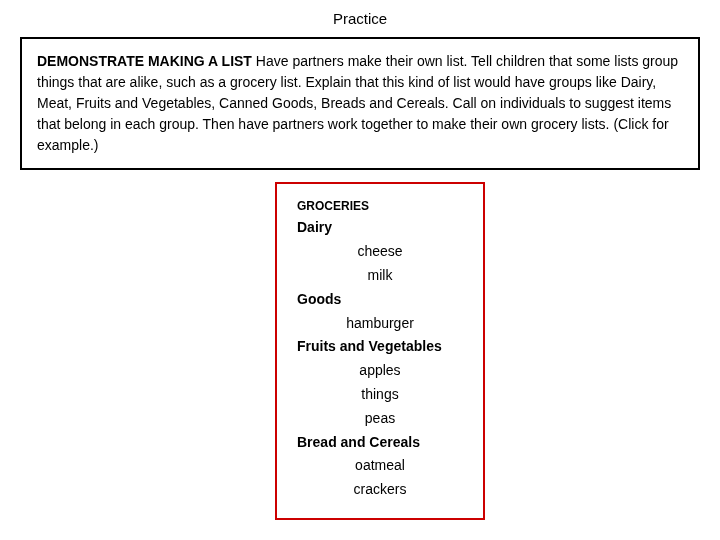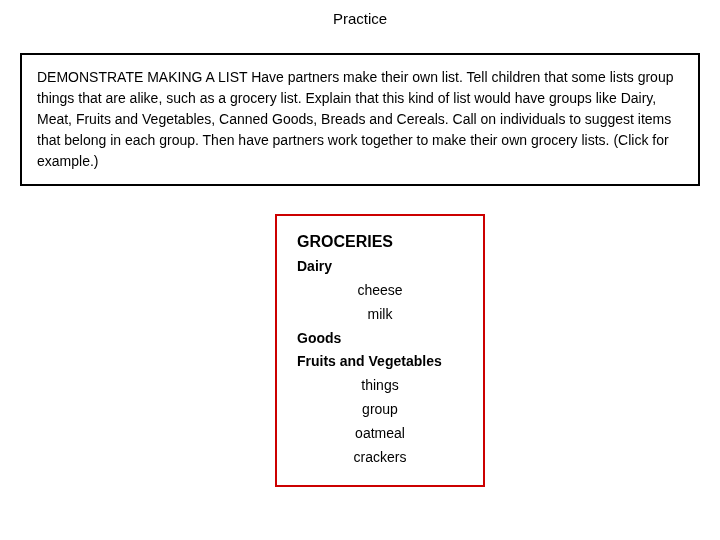--- a/index.html
+++ b/index.html
@@ -1,19 +1,18 @@
 <!DOCTYPE html>
 <html><head>
   <meta charset="utf-8">
   <style>
     * {
       box-sizing: border-box;
       margin: 0;
       padding: 0;
-      gap: 16px;
     }
 
     body {
       width: 720px;
       height: 540px;
       background: #ffffff;
       font-family: Arial, sans-serif;
       font-size: 14px;
       color: #000000;
       overflow: hidden;
@@ -39,37 +38,37 @@
     .instruction-box {
       border: 2px solid #000;
       padding: 12px 15px;
       width: 680px;
       margin-bottom: 12px;
       font-size: 14px;
       line-height: 1.5;
     }
 
     .instruction-box .bold-start {
-      font-weight: normal;
+      font-weight: bold;
       margin-top: 16px;
     }
 
     .groceries-box {
       border: 2px solid #cc0000;
       padding: 12px 20px 16px 20px;
       width: 210px;
       font-size: 14px;
       line-height: 1.7;
       align-self: center;
       margin-left: 40px;
     }
 
     .groceries-title {
       font-weight: bold;
-      font-size: 16px;
+      font-size: 12px;
     }
 
     .category-header {
       font-weight: bold;
     }
 
     .item {
       font-weight: normal;
       padding-left: 0;
       text-align: center;
@@ -87,22 +86,25 @@
   </div>
 
   <div class="groceries-box">
     <div class="groceries-title">GROCERIES</div>
 
     <div class="category-header">Dairy</div>
     <div class="item">cheese</div>
     <div class="item">milk</div>
 
     <div class="category-header">Goods</div>
+    <div class="item">hamburger</div>
 
     <div class="category-header">Fruits and Vegetables</div>
+    <div class="item">apples</div>
     <div class="item">things</div>
-    <div class="item">group</div>
+    <div class="item">peas</div>
 
+    <div class="category-header">Bread and Cereals</div>
     <div class="item">oatmeal</div>
     <div class="item">crackers</div>
   </div>
 
 </div>
 
 </body></html>

